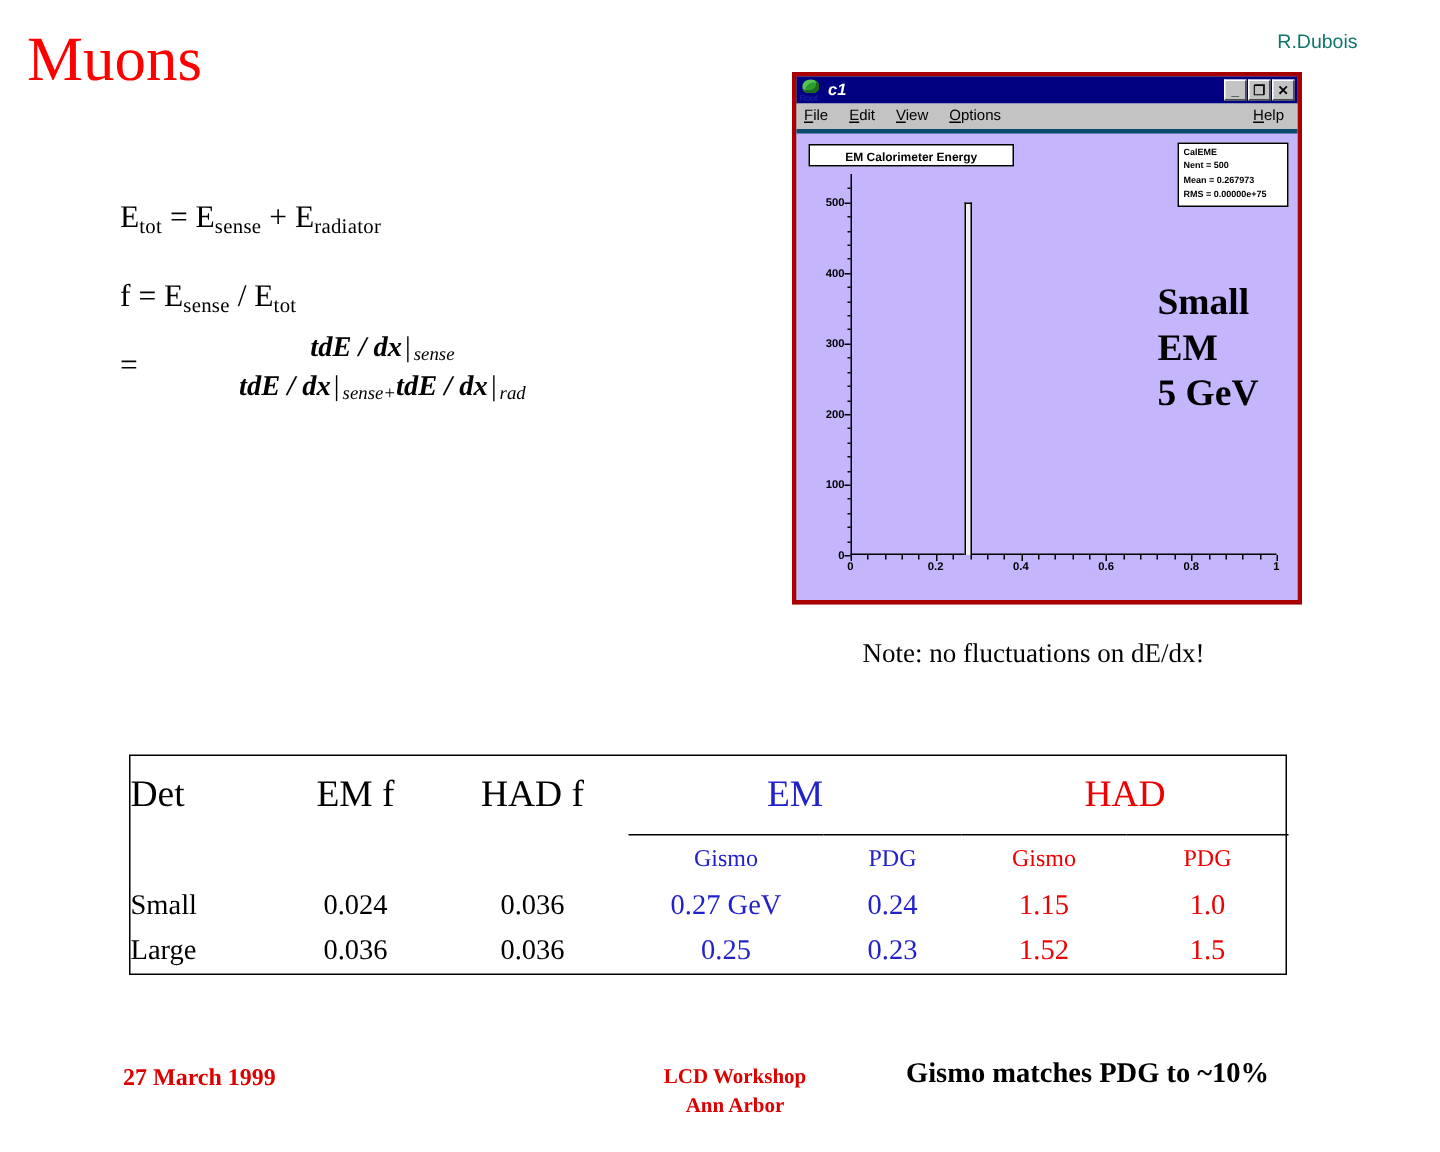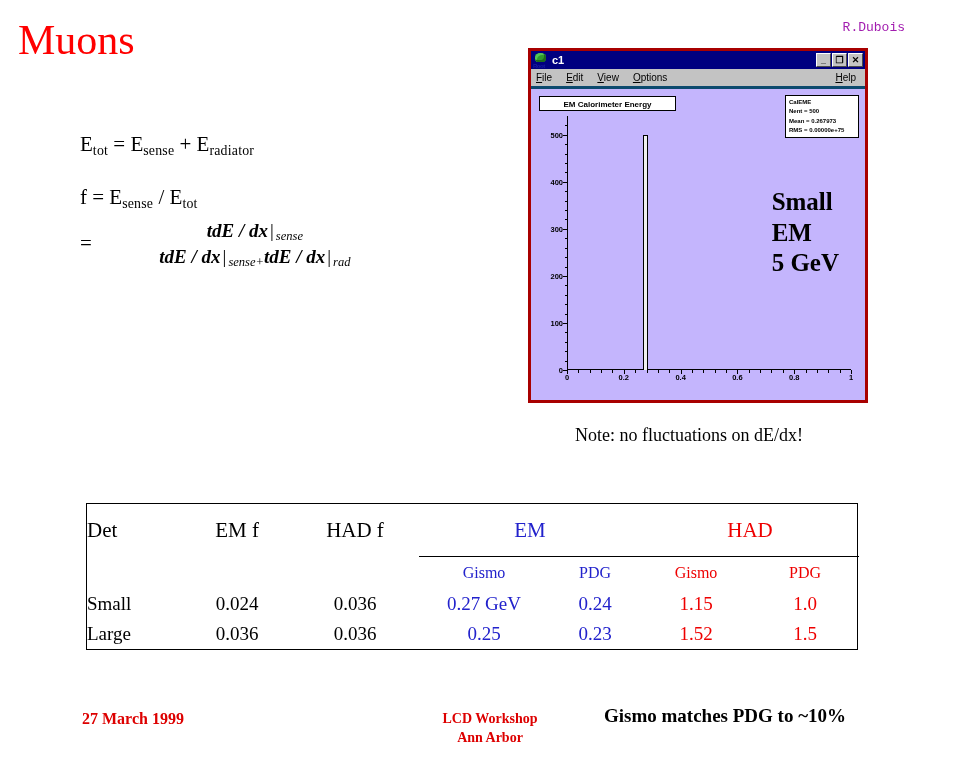--- a/index.html
+++ b/index.html
@@ -25,22 +25,22 @@
     color: #ff0000;
     font-family: "Liberation Serif", "DejaVu Serif", serif;
     letter-spacing: 0px;
     line-height: 1.05;
   }
   #author-credit {
     position: absolute;
     right: 55px;
     top: 20px;
     font-size: 13px;
-    color: #a21caf;
-    font-family: Liberation Mono, monospace;
+    color: #0f766e;
+    font-family: Liberation Sans, sans-serif;
   }
 
   
   #equations {
     position: absolute;
     left: 80px;
     top: 132px;
     width: 330px;
     font-size: 21px;
   }
@@ -116,20 +116,21 @@
     font-size: 6px; color: #1a1aa0; font-weight: bold;
     font-family: "Liberation Sans", sans-serif;
     letter-spacing: -0.5px;
   }
   #root-title-text {
     color: #ffffff;
     font-size: 11px;
     font-weight: bold;
     font-family: "Liberation Sans", sans-serif;
     flex: 1 1 auto;
+    font-style: italic;
   }
   .win-btns { display: flex; gap: 1px; }
   .win-btn {
     width: 15px; height: 14px;
     background: #c3c3c3;
     border-top: 1px solid #fff; border-left: 1px solid #fff;
     border-right: 1px solid #4a4a4a; border-bottom: 1px solid #4a4a4a;
     font-size: 9px; line-height: 12px; text-align: center;
     font-family: "Liberation Sans", sans-serif;
     color: #000; font-weight: bold;
@@ -270,21 +271,21 @@
     border-collapse: collapse;
     width: 100%;
     table-layout: fixed;
   }
   #results-table td, #results-table th {
     padding: 0;
     font-weight: normal;
     vertical-align: middle;
   }
   .hdr-row td {
-    font-size: 21px;
+    font-size: 25px;
     height: 52px;
     text-align: center;
   }
   .hdr-row td.left-hdr { text-align: left; padding-left: 10px; }
   .hdr-row td.group-sep { border-bottom: 1.5px solid #000; }
   .sub-row td {
     font-size: 16px;
     height: 32px;
     text-align: center;
   }

